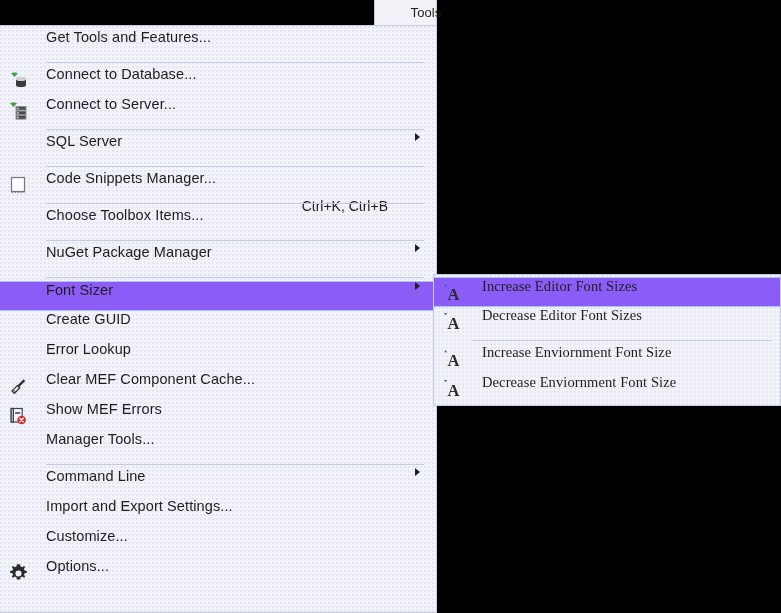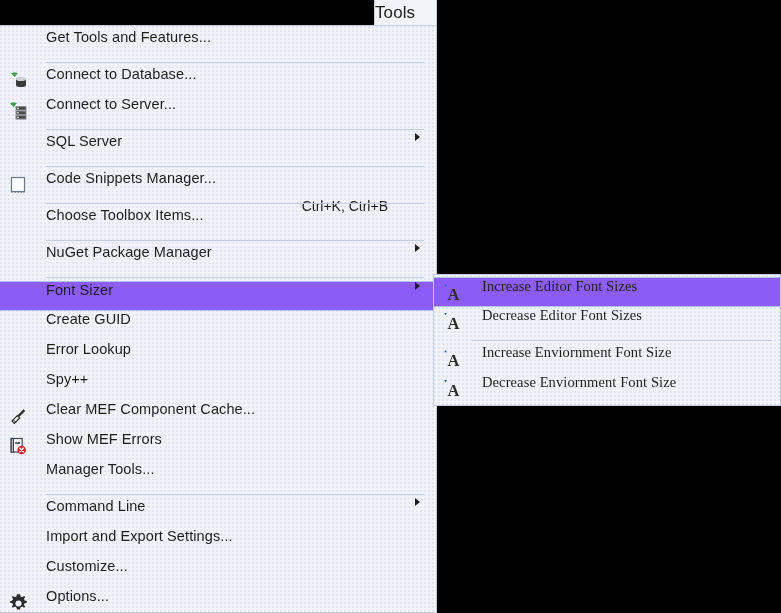--- a/index.html
+++ b/index.html
@@ -22,24 +22,25 @@
     left: 374px;
     top: 0px;
     width: 63px;
     height: 25px;
     background: #F2F3F8;
     border-left: 1px solid #C6CDE0;
     border-right: 1px solid #C6CDE0;
     box-sizing: border-box;
     display: flex;
     align-items: center;
-    justify-content: flex-start;
+    justify-content: center;
     color: #1E1E1E;
-    font-size: 17px;
+    font-size: 13px;
     letter-spacing: .1px;
+    padding-left: 41px;
   }
 
   
   .menu {
     position: absolute;
     left: 0px;
     top: 25px;
     width: 437px;
     height: 588px;
     background: #F2F3F8;
@@ -235,25 +236,20 @@
       <span class="icon-slot"></span>
       <span class="label">Create GUID</span>
       <span class="submenu-arrow"></span>
     </div>
     <div class="mi">
       <span class="icon-slot"></span>
       <span class="label">Error Lookup</span>
       <span class="submenu-arrow"></span>
     </div>
     <div class="mi">
-      <span class="icon-slot"></span>
-      <span class="label">Spy++</span>
-      <span class="submenu-arrow"></span>
-    </div>
-    <div class="mi">
       <span class="icon-slot">
         <span style="display: flex; align-items: center; justify-content: center;">
           <svg width="20" height="20" viewBox="0 0 20 20">
         <path d="M15.6 3.3 L9.6 9.3 l1.6 1.6 6-6 z" fill="#2d2d2d"></path>
         <path d="M9.3 9.6 L4 14.9 l2.4 2.4 5.3-5.3 z" fill="#e8eaee" stroke="#2d2d2d" stroke-width="1.2"></path>
         <path d="M5.2 13.7 l2.4 2.4" stroke="#2d2d2d" stroke-width="1"></path>
       </svg>
         </span>
       </span>
       <span class="label">Clear MEF Component Cache...</span>

